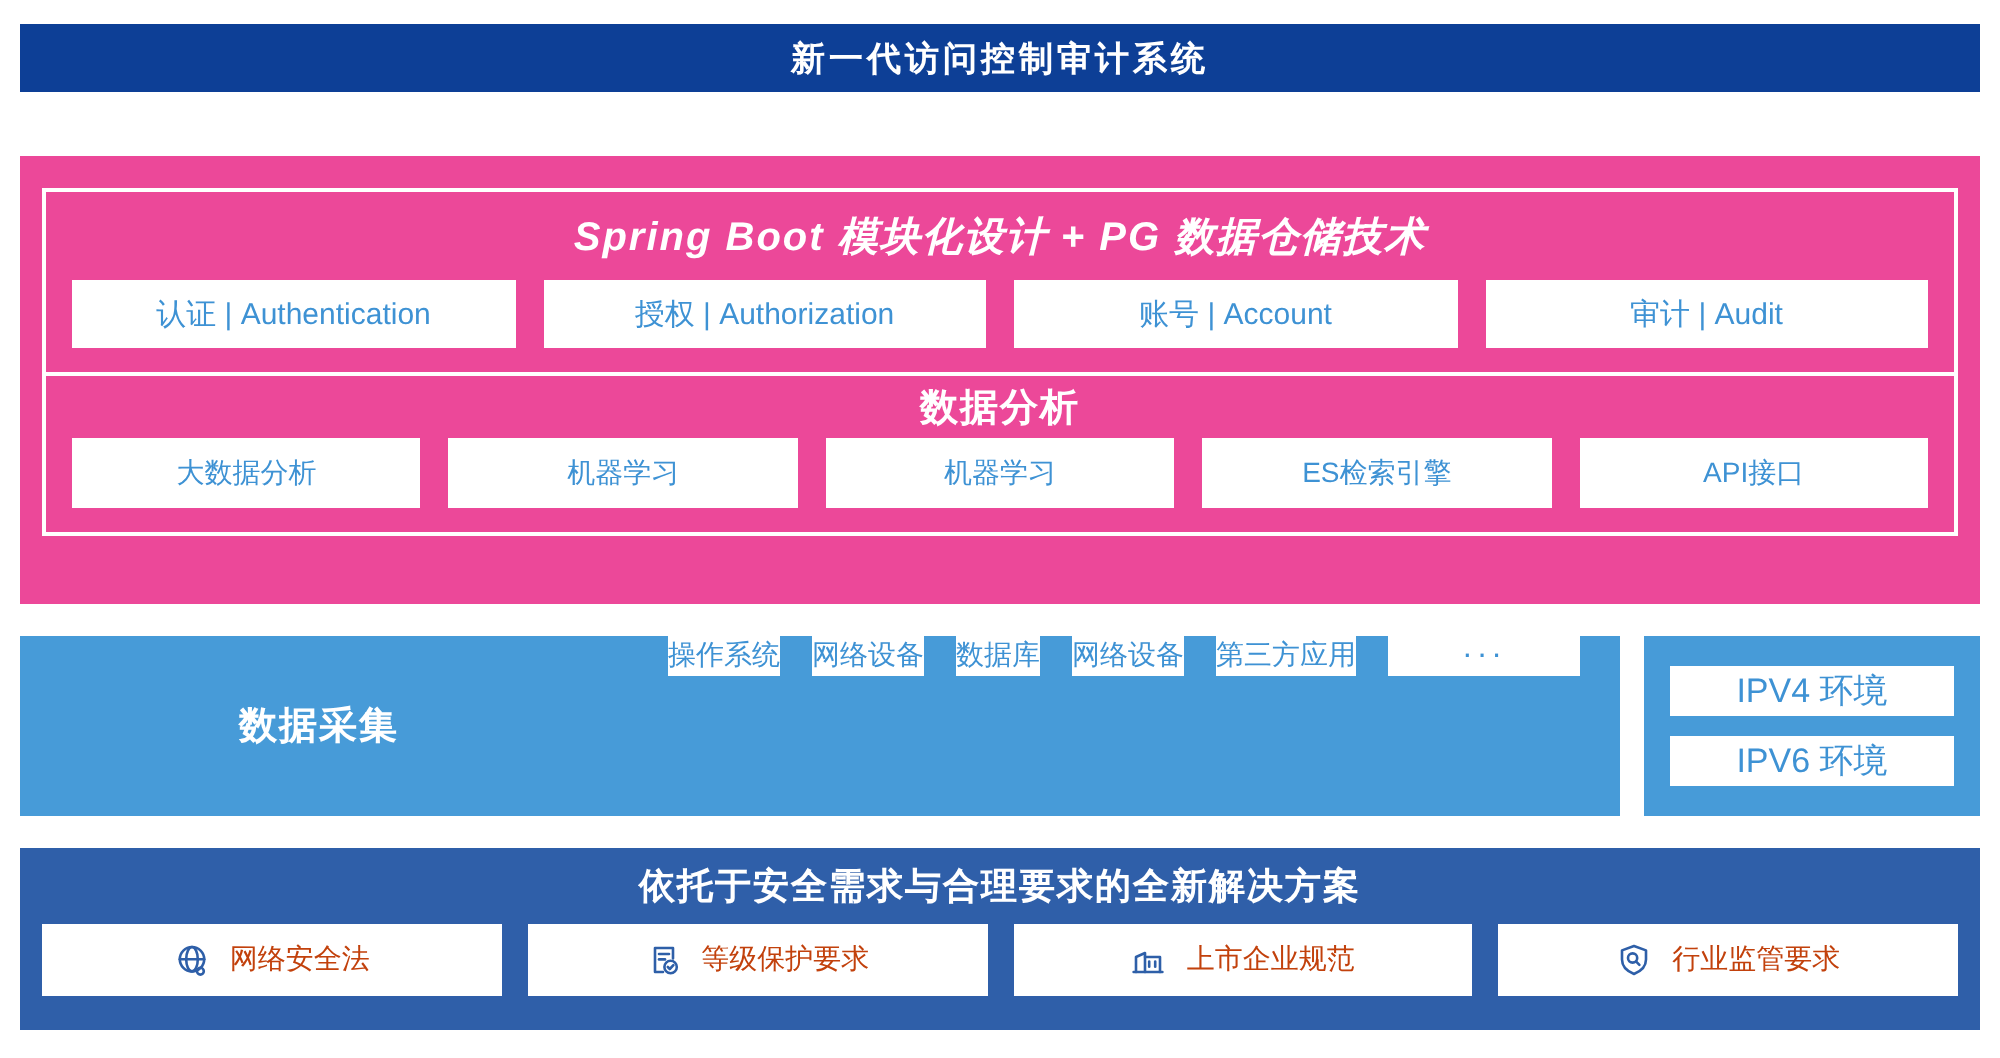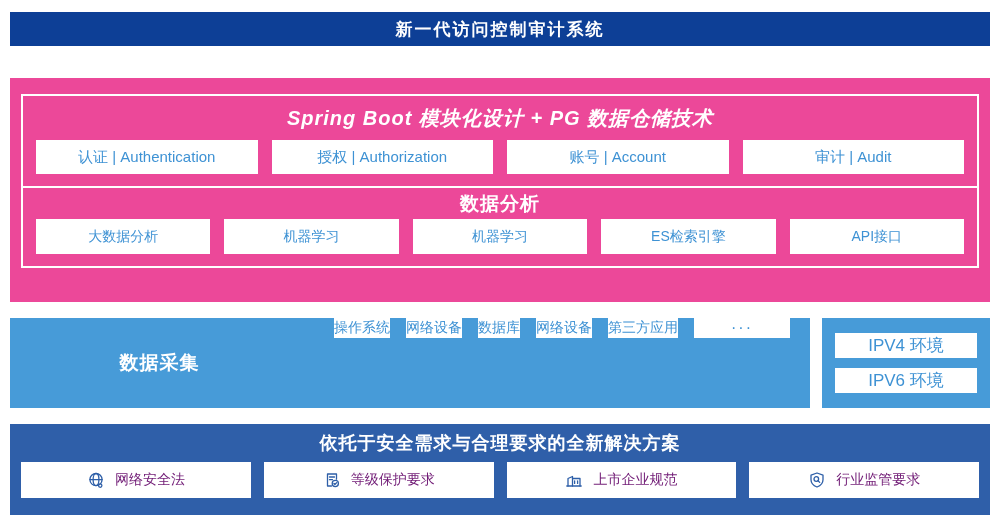--- a/index.html
+++ b/index.html
@@ -73,21 +73,21 @@
   .env .chip.ipv6 { top: 50px; }
 
   
   .solution {
     left: 10px; top: 424px; width: 980px; height: 91px;
     background: #2f5fa9;
     display: flex; flex-direction: column;
   }
   .solution .band-title { font-size: 18px; flex: 1; }
   .solution .chip-row { margin: 0 11px 17px 11px; gap: 13px; }
-  .solution .chip { height: 36px; color: #701a75; font-size: 14px; gap: 10px; }
+  .solution .chip { height: 36px; color: #c2410c; font-size: 14px; gap: 10px; }
   .icon { width: 18px; height: 18px; display: inline-flex; }
   .icon svg { width: 18px; height: 18px; stroke: #2e5fa8; fill: none;
               stroke-width: 1.3; stroke-linecap: round; stroke-linejoin: round; }
 </style>
 </head>
 <body>
 
 <div class="abs header">
   <div class="title">新一代访问控制审计系统</div>
 </div>

